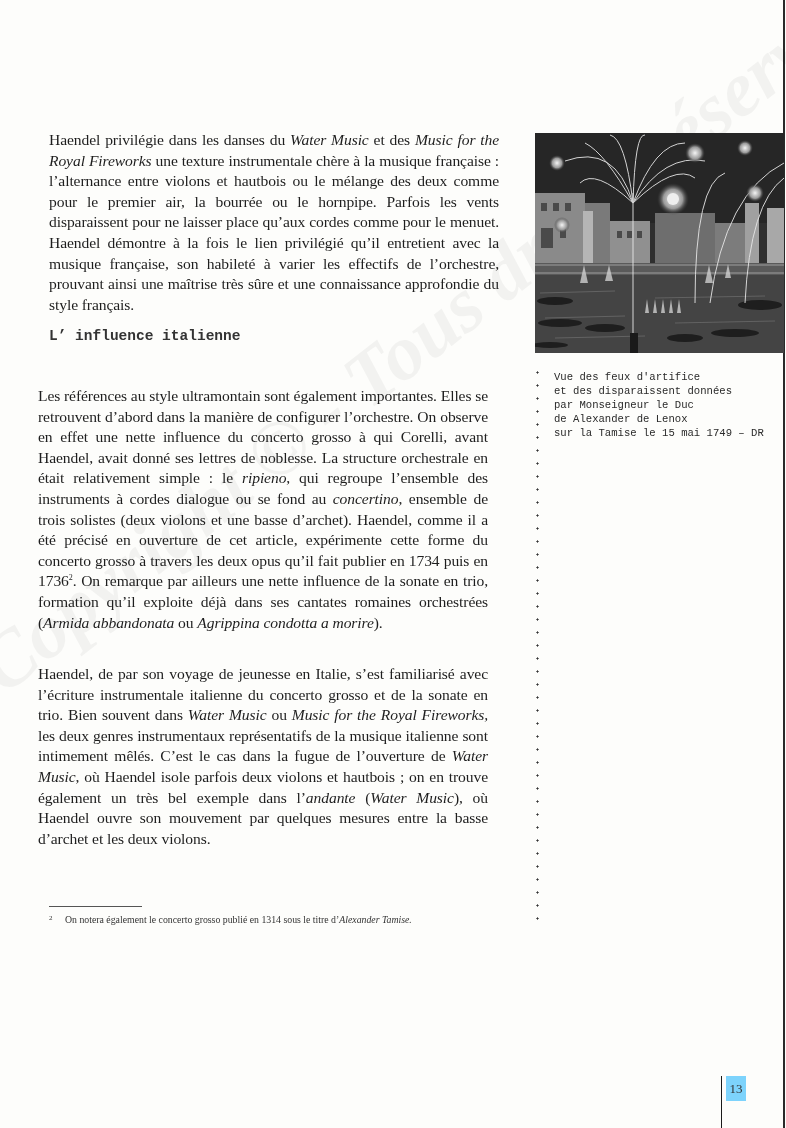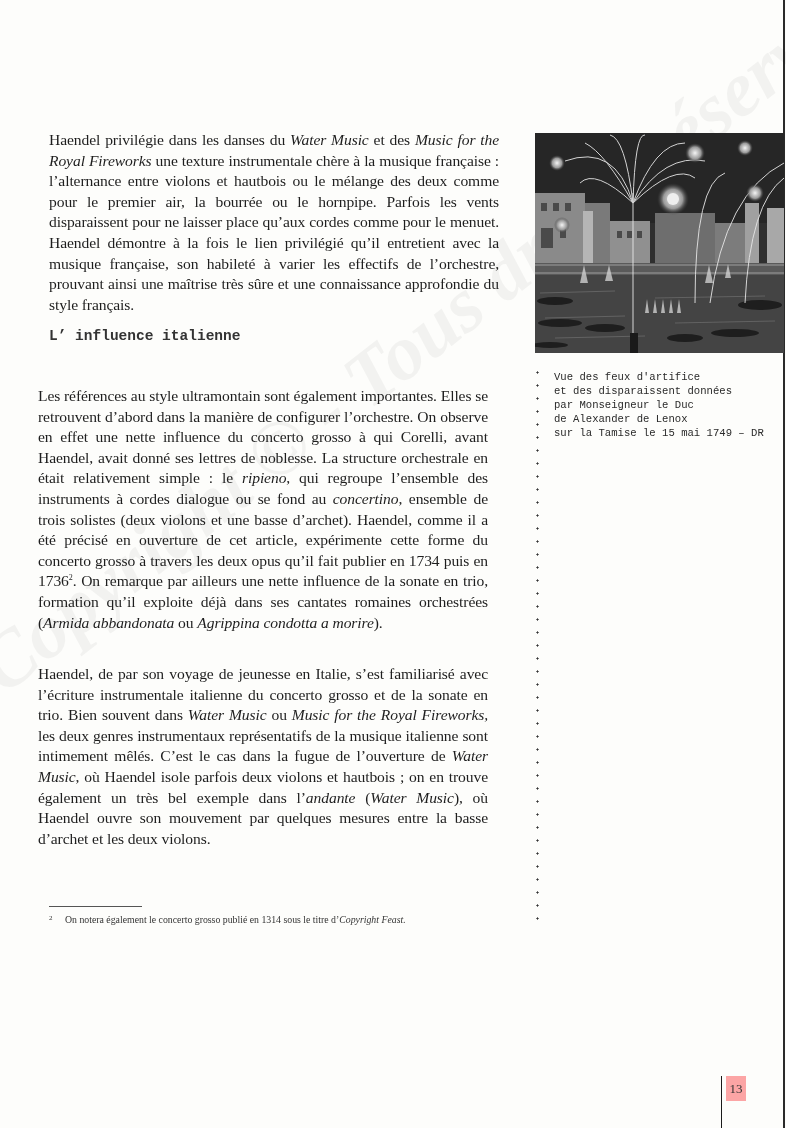--- a/index.html
+++ b/index.html
@@ -36,21 +36,21 @@
   .caption {
     position:absolute; left:554px; top:370px; width:225px;
     font-family:Liberation Mono, monospace;
     font-size:10.6px; line-height:14px; color:#2a2a2a;
   }
   .dots { position:absolute; left:536px; top:366px; width:3px; height:560px;
     background-image:radial-gradient(circle, #333 0.9px, transparent 1.2px);
     background-size:3px 13px; background-repeat:repeat-y; }
   .page-num-box {
     position:absolute; left:726px; top:1076px; width:20px; height:25px;
-    background:#fca5a5; font-size:13px; color:#333;
+    background:#7dd3fc; font-size:13px; color:#333;
     display:flex; align-items:center; justify-content:center;text-align:right;
   }
   .page-num-rule { position:absolute; left:721px; top:1076px; width:1px; height:52px; background:#1a1a1a; }
   .watermark {
     position:absolute; left:-40px; top:640px; width:1100px;
     transform:rotate(-38deg); transform-origin:left top;
     font-family:"Liberation Serif","DejaVu Serif",serif; font-style:italic; font-weight:bold;
     font-size:78px; color:rgba(0,0,0,0.045); white-space:nowrap; pointer-events:none;
   }
 </style>
@@ -64,21 +64,21 @@
 <p class="para" id="p1"><span>Haendel privilégie dans les danses du </span><i>Water Music</i><span> et des </span><i>Music for the Royal Fireworks</i><span> une texture instrumentale chère à la musique française : l’alternance entre violons et hautbois ou le mélange des deux comme pour le premier air, la bourrée ou le hornpipe. Parfois les vents disparaissent pour ne laisser place qu’aux cordes comme pour le menuet. Haendel démontre à la fois le lien privilégié qu’il entretient avec la musique française, son habileté à varier les effectifs de l’orchestre, prouvant ainsi une maîtrise très sûre et une connaissance approfondie du style français.</span></p>
 
 <h2 class="heading">L’ influence italienne</h2>
 
 <p class="para" id="p2"><span>Les références au style ultramontain sont également importantes. Elles se retrouvent d’abord dans la manière de configurer l’orchestre. On observe en effet une nette influence du concerto grosso à qui Corelli, avant Haendel, avait donné ses lettres de noblesse. La structure orchestrale en était relativement simple : le </span><i>ripieno</i><span>, qui regroupe l’ensemble des instruments à cordes dialogue ou se fond au </span><i>concertino</i><span>, ensemble de trois solistes (deux violons et une basse d’archet). Haendel, comme il a été précisé en ouverture de cet article, expérimente cette forme du concerto grosso à travers les deux opus qu’il fait publier en 1734 puis en 1736</span><sup>2</sup><span>. On  remarque par ailleurs une nette influence de la sonate en trio, formation qu’il exploite déjà dans ses cantates romaines orchestrées (</span><i>Armida abbandonata</i><span> ou </span><i>Agrippina condotta a morire</i><span>).</span></p>
 
 <p class="para" id="p3"><span>Haendel, de par son voyage de jeunesse en Italie, s’est familiarisé avec l’écriture instrumentale italienne du concerto grosso et de la sonate en trio. Bien souvent dans </span><i>Water Music</i><span> ou </span><i>Music for the Royal Fireworks,</i><span> les deux genres instrumentaux représentatifs de la musique italienne sont intimement mêlés. C’est le cas dans la fugue de l’ouverture de </span><i>Water Music</i><span>, où Haendel isole parfois deux violons et hautbois ; on en trouve également un très bel exemple dans l’</span><i>andante</i><span> (</span><i>Water Music</i><span>), où Haendel ouvre son mouvement par quelques mesures entre la basse d’archet et les deux violons.</span></p>
 
 <div class="fn-rule"></div>
 <div class="footnote">
-  <span class="num">2</span><span>On notera également le concerto grosso publié en 1314 sous le titre d’</span><i>Copyright Feast.</i>
+  <span class="num">2</span><span>On notera également le concerto grosso publié en 1314 sous le titre d’</span><i>Alexander Tamise.</i>
 </div>
 
 <div class="figure" aria-label="Engraving of fireworks over the Thames with buildings, fountains and boats">
   <svg width="249" height="220" viewBox="0 0 249 220">
     <defs>
       <radialGradient id="burst" cx="50%" cy="50%" r="50%">
         <stop offset="0%" stop-color="#f4f4f4"></stop>
         <stop offset="60%" stop-color="#9a9a9a"></stop>
         <stop offset="100%" stop-color="#3a3a3a" stop-opacity="0"></stop>
       </radialGradient>

